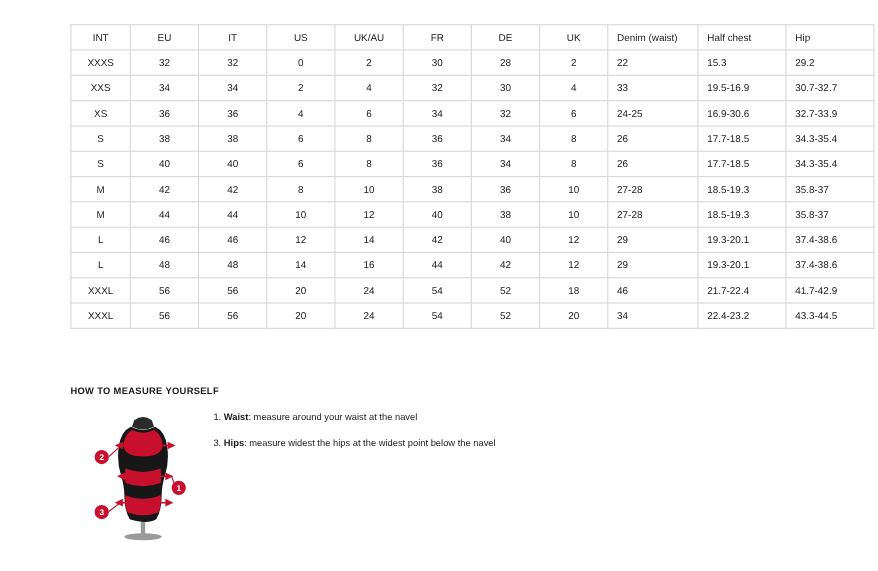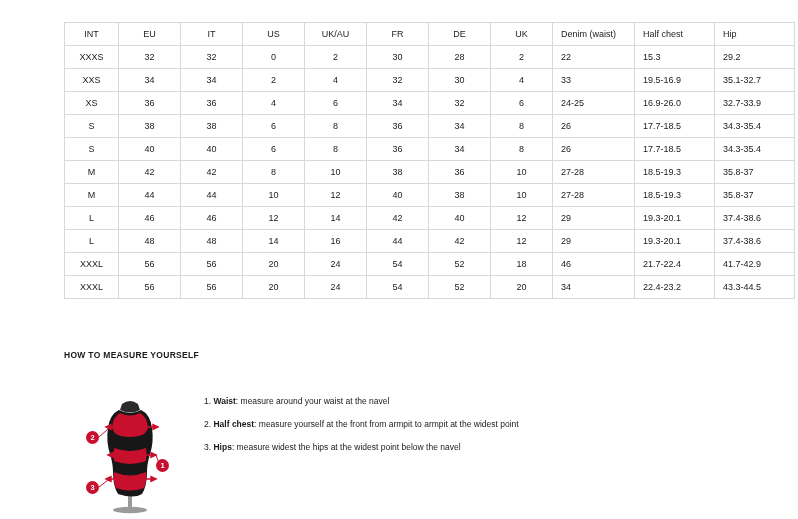--- a/index.html
+++ b/index.html
@@ -74,34 +74,34 @@
     position: absolute;
     left: 64px;
     top: 350px;
     width: 670px;
   }
   .measure-title {
     font-size: 8.5px;
     font-weight: bold;
     letter-spacing: 0.3px;
     color: #1a1a1a;
-    margin-bottom: 26px;
+    margin-bottom: 4px;
   }
   .measure-body {
     display: flex;
     align-items: flex-start;
   }
   .figure-holder {
     width: 130px;
     height: 130px;
     position: relative;
     flex: 0 0 130px;
   }
   .measure-list {
-    margin-left: 10px;
+    margin-left: 0;
     padding-top: 10px;
   }
   .measure-item {
     font-size: 8.5px;
     color: #1a1a1a;
     margin-bottom: 13px;
     line-height: 1.2;
   }
   .measure-item .num { }
   .measure-item b { font-weight: bold; }
@@ -178,33 +178,33 @@
             <td>XXS</td>
             <td>34</td>
             <td>34</td>
             <td>2</td>
             <td>4</td>
             <td>32</td>
             <td>30</td>
             <td>4</td>
             <td class="lalign">33</td>
             <td class="lalign">19.5-16.9</td>
-            <td class="lalign">35.1-32.7</td>
+            <td class="lalign">30.7-32.7</td>
           </tr>
           <tr>
             <td>XS</td>
             <td>36</td>
             <td>36</td>
             <td>4</td>
             <td>6</td>
             <td>34</td>
             <td>32</td>
             <td>6</td>
             <td class="lalign">24-25</td>
-            <td class="lalign">16.9-26.0</td>
+            <td class="lalign">16.9-30.6</td>
             <td class="lalign">32.7-33.9</td>
           </tr>
           <tr>
             <td>S</td>
             <td>38</td>
             <td>38</td>
             <td>6</td>
             <td>8</td>
             <td>36</td>
             <td>34</td>
@@ -350,20 +350,19 @@
           <line x1="35" y1="101" x2="44" y2="94" stroke="#c8102e" stroke-width="1"></line>
           <line x1="92" y1="69" x2="95" y2="77" stroke="#c8102e" stroke-width="1"></line>
         </svg>
         <div class="bullet b1">1</div>
         <div class="bullet b2">2</div>
         <div class="bullet b3">3</div>
       </div>
 
       <div class="measure-list" id="measure-list">
           <div class="measure-item"><span class="num">1.</span> <b>Waist</b><span>: measure around your waist at the navel</span></div>
-          <div class="measure-item"><span class="num">2.</span> <b>Half chest</b><span>: measure yourself at the front from armpit to armpit at the widest point</span></div>
           <div class="measure-item"><span class="num">3.</span> <b>Hips</b><span>: measure widest the hips at the widest point below the navel</span></div>
         </div>
 
     </div>
   </div>
 
 </div>
 
 </body></html>

